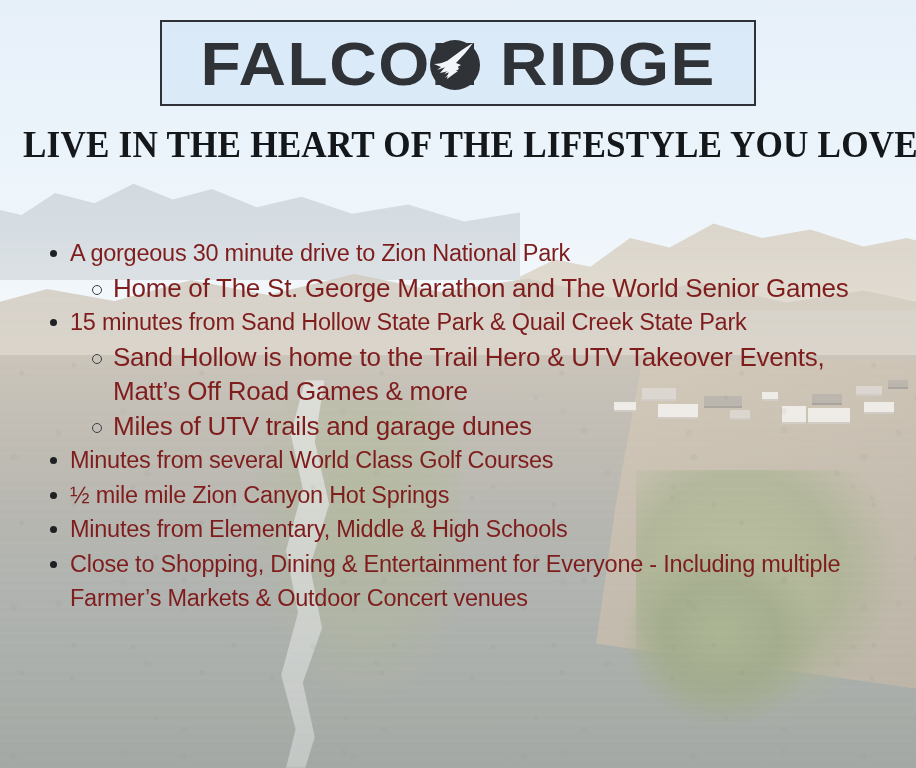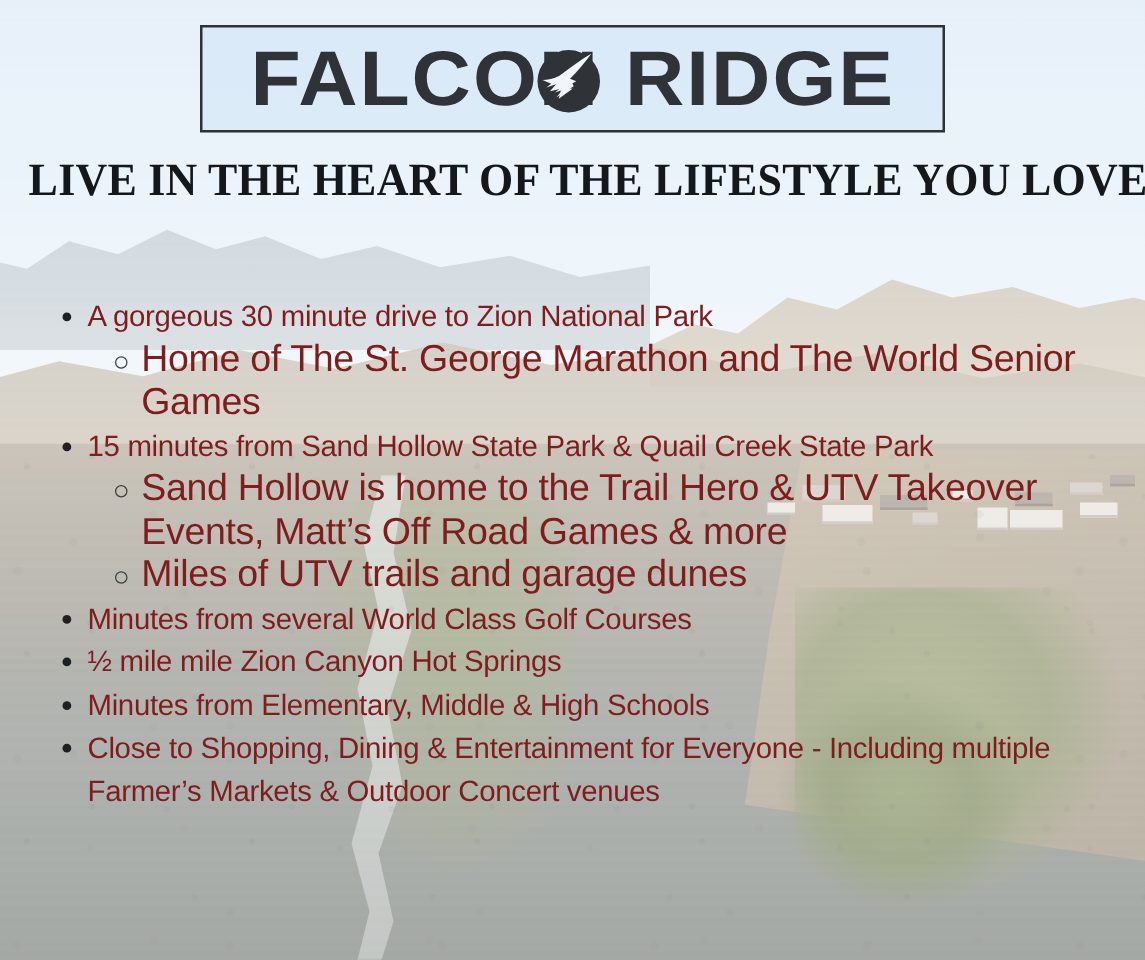--- a/index.html
+++ b/index.html
@@ -252,21 +252,21 @@
     letter-spacing: -.25px;
     margin-top: 44px;
   }
   .b-item {
     position: relative;
     padding-left: 30px;
     margin: 0;
   }
   .b-item.sub {
     padding-left: 73px;
-    font-size: 30px;
+    font-size: 26px;
   }
   .b-item::before {
     content: "";
     position: absolute;
     left: 10px;
     top: 14px;
     width: 7px; height: 7px;
     border-radius: 50%;
     background: #1d2124;
   }

